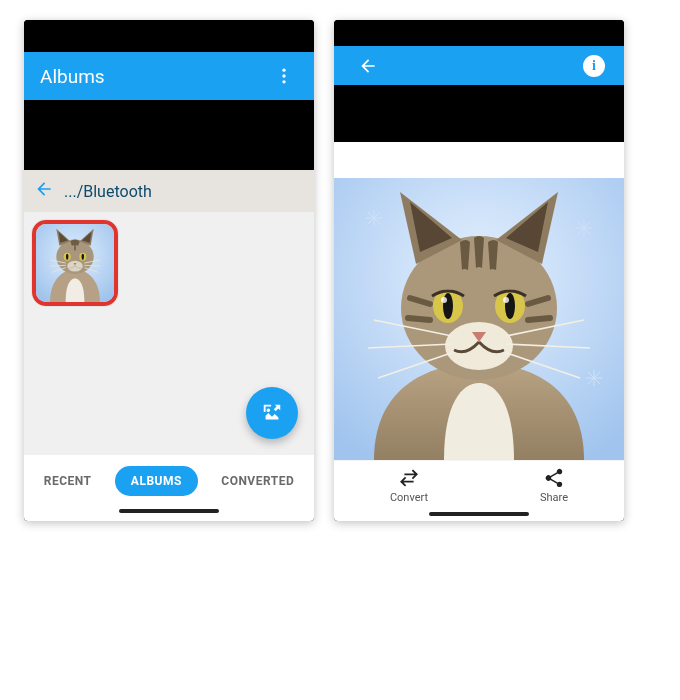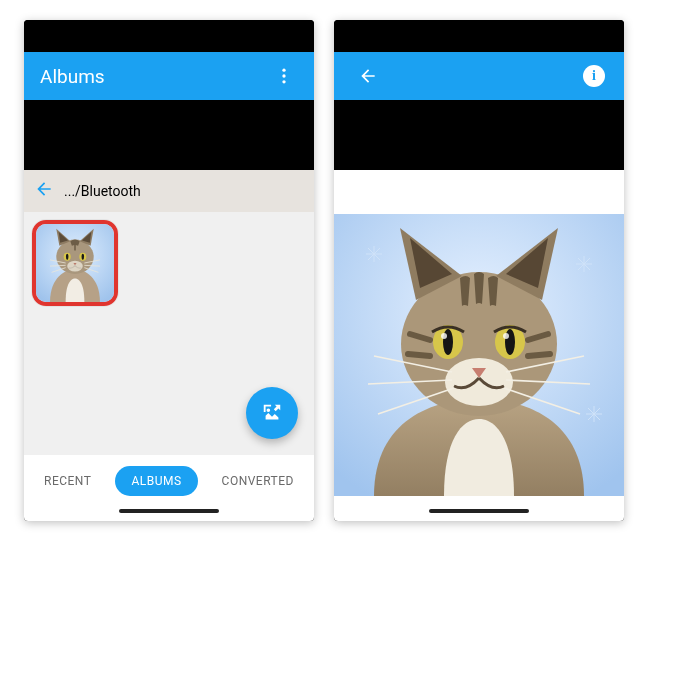--- a/index.html
+++ b/index.html
@@ -53,21 +53,21 @@
     height: 42px;
     background: #e7e3de;
     display: flex;
     align-items: center;
     padding: 0 10px;
     color: #333;
     gap: 10px;
   }
   .breadcrumb .arrow { color: #1ba1f2; cursor: pointer; }
   .breadcrumb .arrow svg { width: 20px; height: 20px; fill: currentColor; }
-  .breadcrumb-text { font-size: 14px; color: #000000; text-align: center; }
+  .breadcrumb-text { font-size: 16px; color: #0c4a6e; text-align: center; }
   .grid-area {
     flex: 1;
     background: #f0f0f0;
     position: relative;
     padding: 8px;
   }
   .thumb {
     width: 86px; height: 86px;
     border: 4px solid #e0352f;
     border-radius: 14px;
@@ -90,21 +90,21 @@
   .fab svg { width: 22px; height: 22px; fill: currentColor; }
   .bottom-tabs {
     height: 52px;
     background: #fff;
     display: flex;
     align-items: center;
     justify-content: space-around;
   }
   .tab {
     font-size: 12px;
-    font-weight: 400;
+    font-weight: 700;
     letter-spacing: .5px;
     color: #6a6a6a;
     padding: 8px 16px;
     border-radius: 20px;
     cursor: pointer;
   }
   .tab.active {
     background: #1ba1f2;
     color: #fff;
   }
@@ -335,14 +335,28 @@
         <line x1="118" y1="158" x2="40" y2="142"></line>
         <line x1="118" y1="166" x2="34" y2="170"></line>
         <line x1="120" y1="174" x2="44" y2="200"></line>
         <line x1="172" y1="158" x2="250" y2="142"></line>
         <line x1="172" y1="166" x2="256" y2="170"></line>
         <line x1="170" y1="174" x2="246" y2="200"></line>
       </g>
     </svg>
   </div>
   <div class="viewer-white-bottom"></div>
+  <div class="viewer-actions">
+    <div class="action">
+      <svg viewBox="0 0 24 24">
+          <path d="M7 7h11l-3-3 1.4-1.4L21.8 8 16.4 13.4 15 12l3-3H7zM17 17H6l3 3-1.4 1.4L2.2 16l5.4-5.4L9 12l-3 3h11z"></path>
+        </svg>
+      <span>Convert</span>
+    </div>
+    <div class="action">
+      <svg viewBox="0 0 24 24">
+          <path d="M18 16.08a2.91 2.91 0 00-1.96.77L8.91 12.7a3.27 3.27 0 000-1.39l7.05-4.11A2.99 2.99 0 1015 5a3 3 0 00.09.7L8.04 9.81a3 3 0 100 4.38l7.12 4.16A2.92 2.92 0 1018 16.08z"></path>
+        </svg>
+      <span>Share</span>
+    </div>
+  </div>
   <div class="nav-handle"></div>
 </div>
 
 </body></html>

